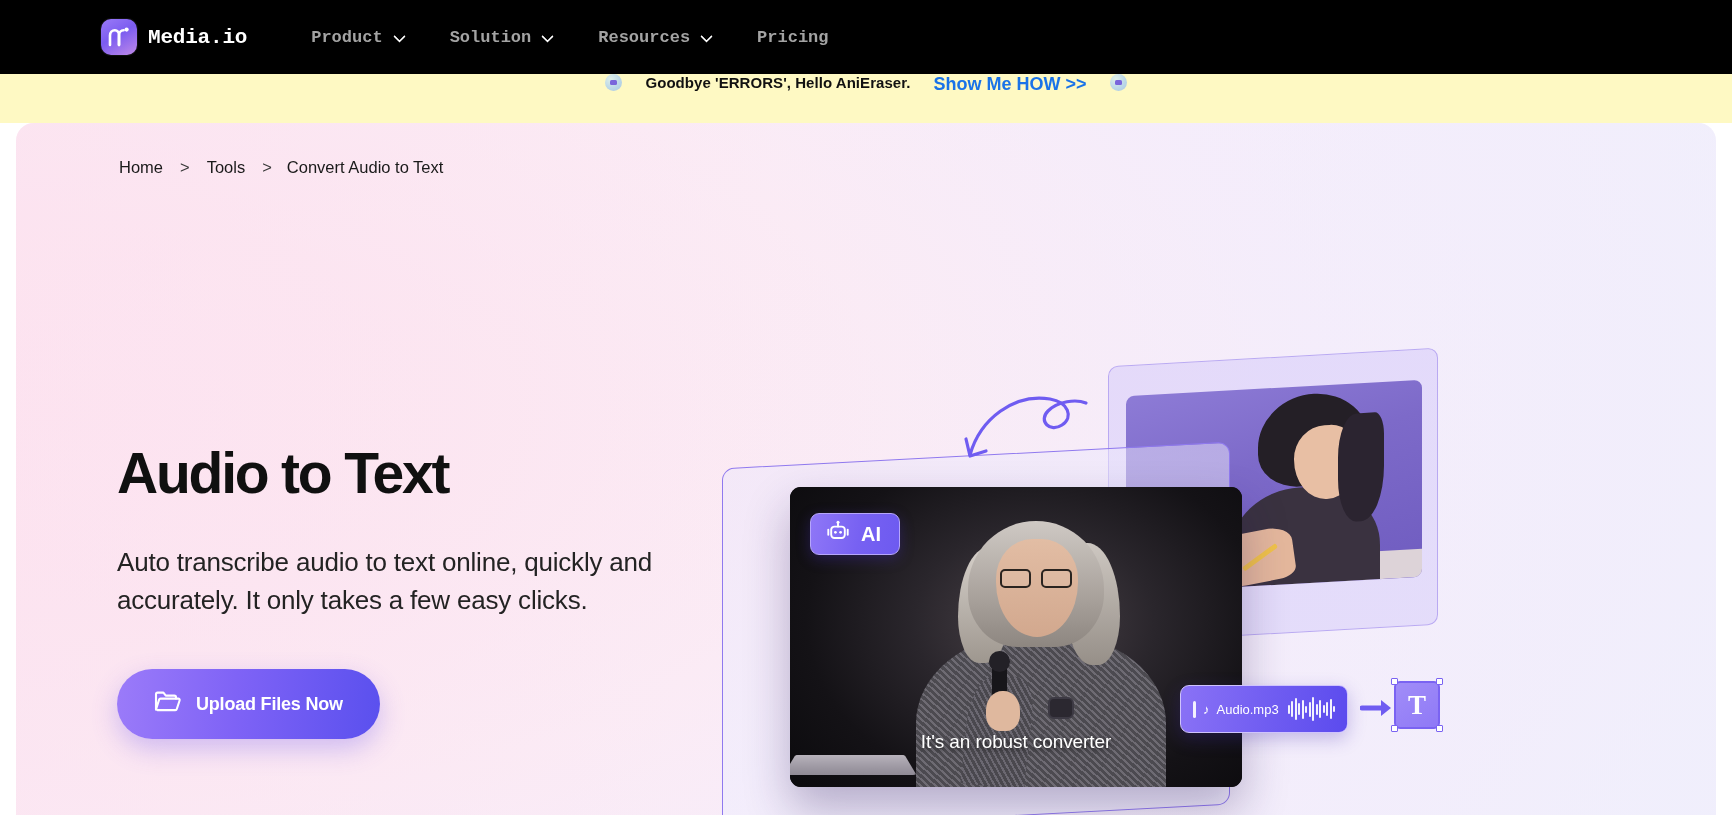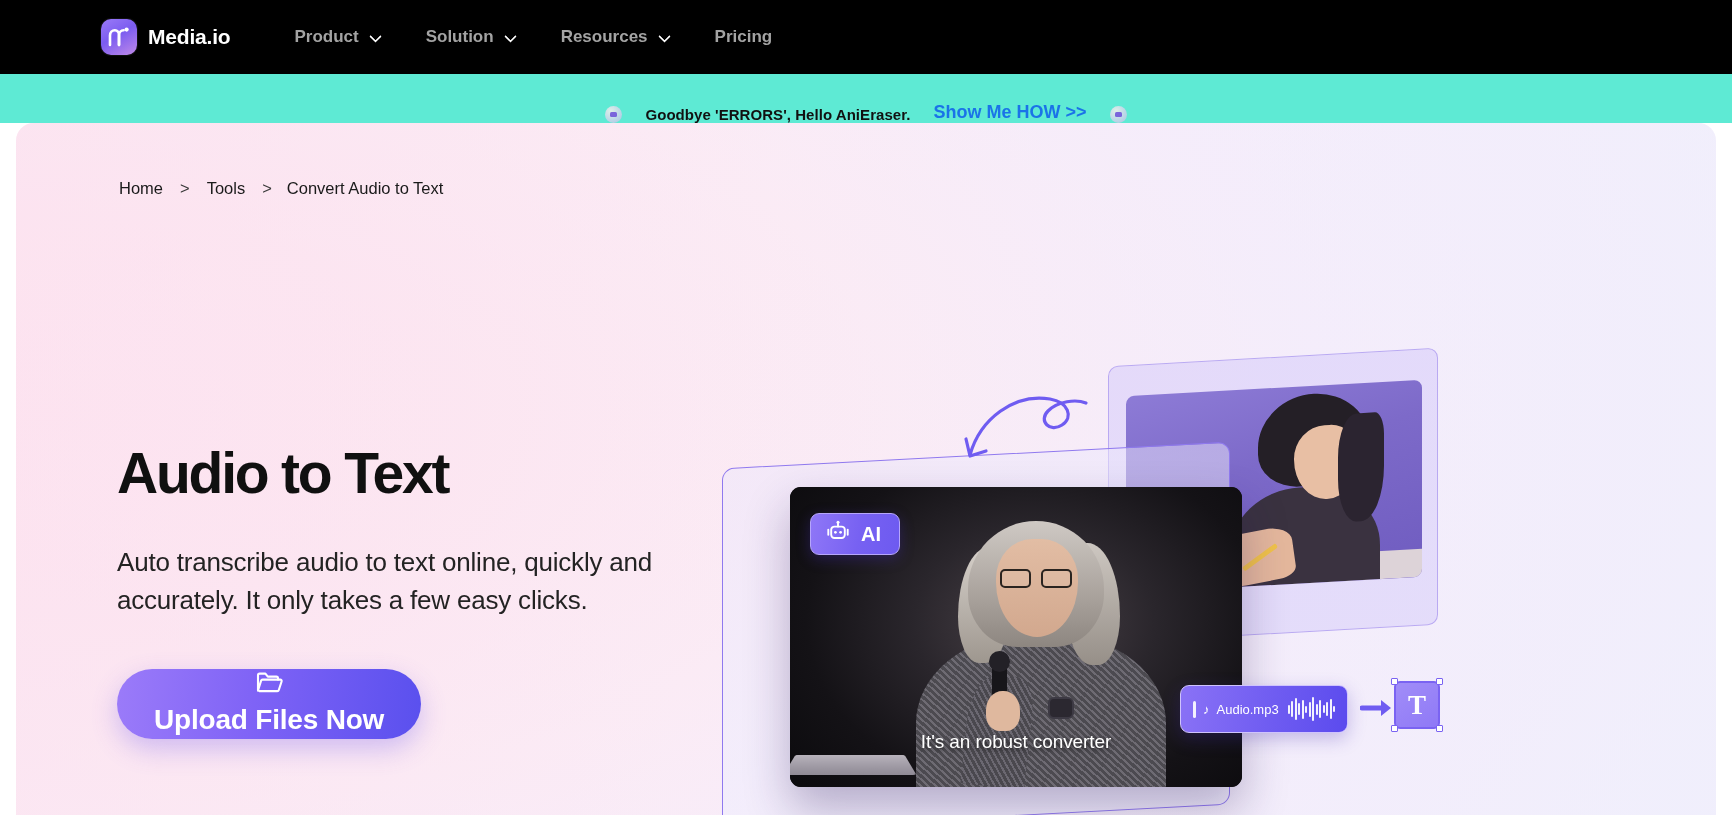--- a/index.html
+++ b/index.html
@@ -14,20 +14,21 @@
 
   
   .topnav {
     height: 74px;
     background: #000000;
     display: flex;
     align-items: center;
     padding-left: 101px;
     position: relative;
     z-index: 20;
+    font-family: Liberation Mono, monospace;
   }
   .brand { display: flex; align-items: center; gap: 11px; }
   .logo-mark {
     width: 36px; height: 36px;
     border-radius: 10px;
     background: linear-gradient(150deg, #9b7bf7 0%, #7b5cf0 45%, #c08ae8 100%);
     display: flex; align-items: center; justify-content: center;
     position: relative;
     box-shadow: 0 0 0 1px rgba(255,255,255,0.06);
   }
@@ -62,23 +63,23 @@
     width: 7px; height: 7px;
     border-right: 2px solid #fff;
     border-bottom: 2px solid #fff;
     transform: rotate(45deg);
     border-radius: 1px;
   }
 
   
   .announce {
     height: 49px;
-    background: #5eead4;
+    background: #fef9c3;
     display: flex;
-    align-items: flex-end;
+    align-items: flex-start;
     justify-content: center;
     gap: 23px;
     position: relative;
     z-index: 15;
   }
   .announce-text {
     font-size: 15px;
     font-weight: 700;
     color: #111111;
     letter-spacing: 0.05px;
@@ -124,21 +125,21 @@
     content: "";
     position: absolute;
     inset: 0;
     background: linear-gradient(100deg, rgba(252,226,240,0.55) 0%, rgba(250,238,248,0.25) 42%, rgba(238,238,252,0.55) 100%);
     pointer-events: none;
   }
 
   .breadcrumb {
     position: absolute;
     left: 101px;
-    top: 56px;
+    top: 35px;
     display: flex;
     align-items: center;
     gap: 0px;
     z-index: 4;
     font-size: 16.5px;
     color: #1a1a1a;
   }
   .bc-item { cursor: pointer; padding: 0 2px; }
   .bc-sep { color: #3a3a3a; padding: 0 15px; user-select: none; }
   .bc-current { color: #1a1a1a; }
@@ -163,34 +164,33 @@
     line-height: 1.45;
     color: #232323;
     font-weight: 400;
     letter-spacing: -0.2px;
     max-width: 540px;
     margin-bottom: 50px;
   }
   .upload-btn {
     display: inline-flex;
     align-items: center;
-    gap: 3px;
+    gap: 15px;
     height: 70px;
     padding: 0 37px;
     border: none;
     border-radius: 35px;
     background: linear-gradient(95deg, #9b7bf9 0%, #7f63f6 45%, #5a50ee 100%);
     color: #ffffff;
-    font-size: 28px;
+    font-size: 18px;
     font-weight: 700;
     letter-spacing: -0.2px;
     cursor: pointer;
     font-family: "Liberation Sans", sans-serif;
     box-shadow: 0 10px 26px rgba(106,82,240,0.30);
-    flex-direction: column;
   }
 
   
   .illus {
     position: absolute;
     left: 706px;
     top: 222px;
     width: 740px;
     height: 480px;
     z-index: 3;

